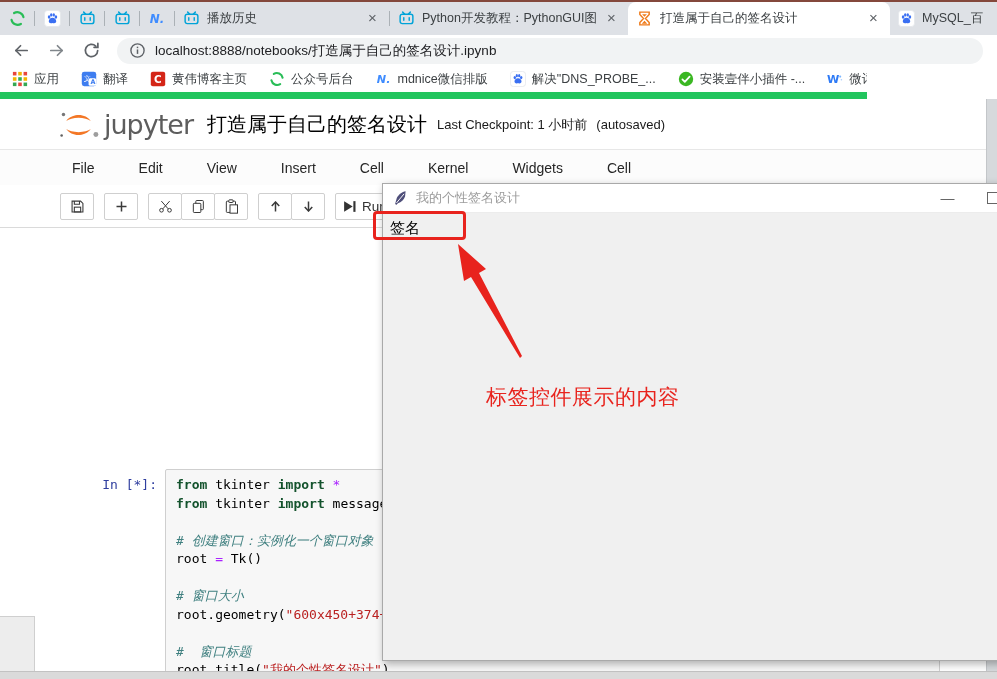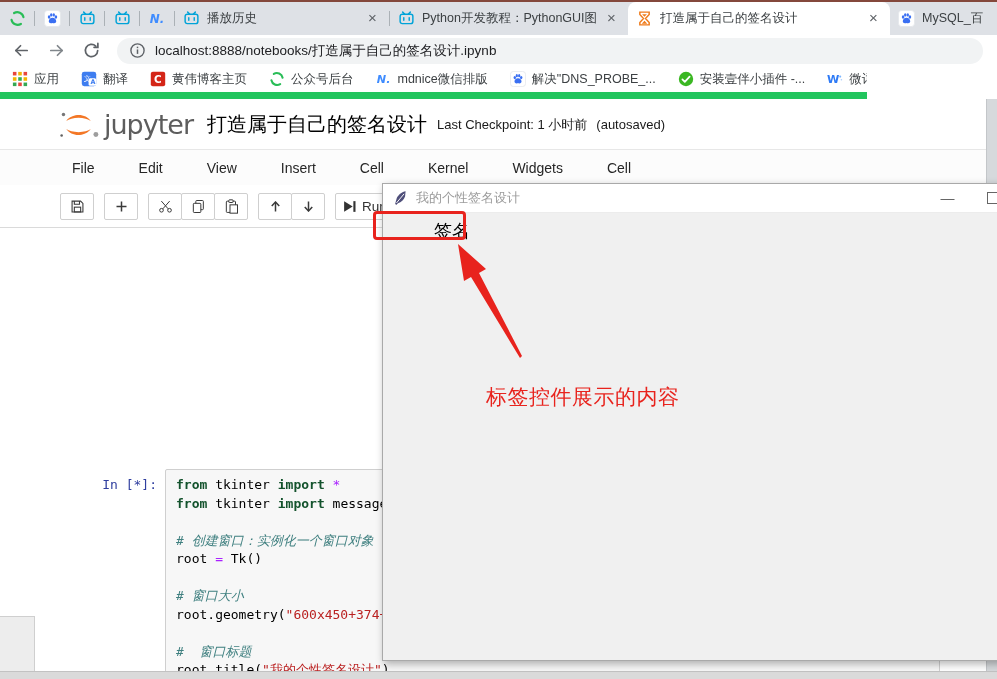--- a/index.html
+++ b/index.html
@@ -76,21 +76,21 @@
          background:#f0f0f0;border:1px solid #a9a9a9;box-sizing:border-box;
          box-shadow:2px 3px 8px rgba(0,0,0,.30);}
   .tktitlebar{height:29px;background:#fff;display:flex;align-items:center;
               padding-left:9px;box-sizing:border-box;border-bottom:1px solid #ececec;}
   .tktitle{font-size:13px;color:#9b9b9b;margin-left:7px;flex:1;white-space:nowrap;overflow:hidden;}
   .tkcontrols{display:flex;height:100%;}
   .tkctl{width:45px;height:100%;display:flex;align-items:center;justify-content:center;color:#666;}
   .tkctl.minimize{font-size:14px;}
   .tkctl .sq{width:10px;height:10px;border:1px solid #666;}
   .tkctl.close{font-size:17px;color:#555;}
-  .tklabel{position:absolute;left:7px;top:35px;font-size:18px;color:#000;margin-left:44px;}
+  .tklabel{position:absolute;left:7px;top:35px;font-size:15px;color:#000;}
   
   .red-rect{position:absolute;left:373px;top:211px;width:93px;height:29px;z-index:30;
             border:3px solid #e8231d;border-radius:4px;box-sizing:border-box;}
   .red-arrow{position:absolute;left:435px;top:235px;width:95px;height:130px;z-index:30;}
   .red-text{position:absolute;left:486px;top:383px;z-index:30;font-size:21px;color:#e8231d;
             white-space:nowrap;letter-spacing:0.5px;}
   
   .vscroll{position:absolute;right:0;top:99px;width:11px;height:572px;background:#d6d9dc;
            border-left:1px solid #c3c6c9;box-sizing:border-box;z-index:5;}
   .vscroll .tick{position:absolute;left:0;width:100%;height:1px;background:#bdbdbd;}

